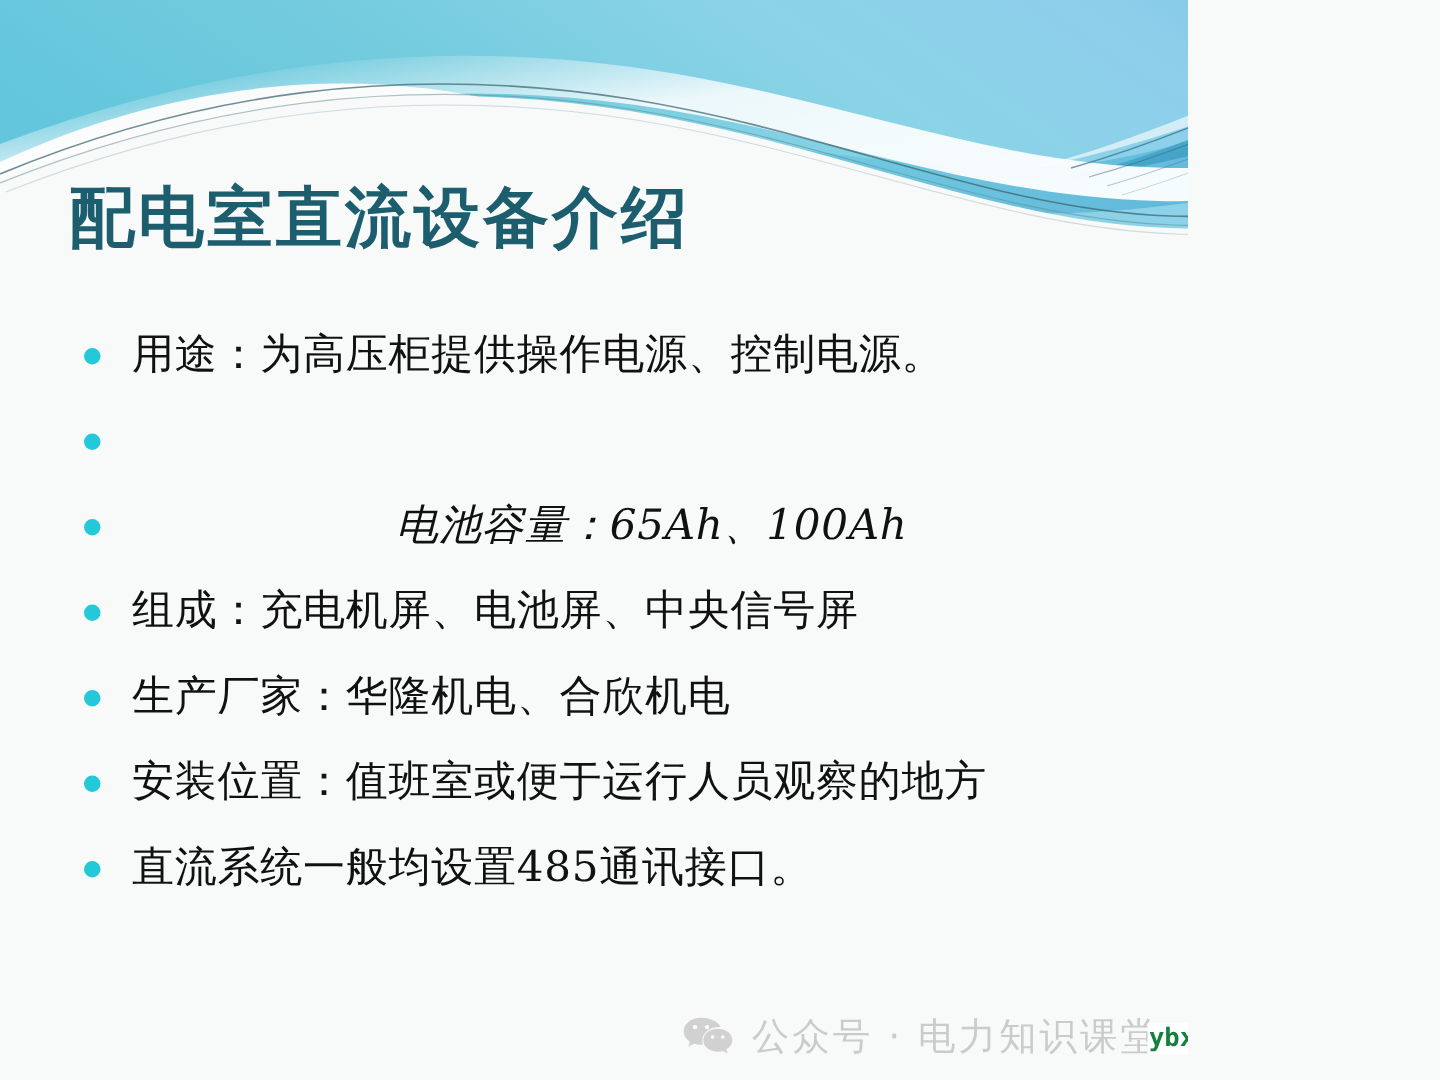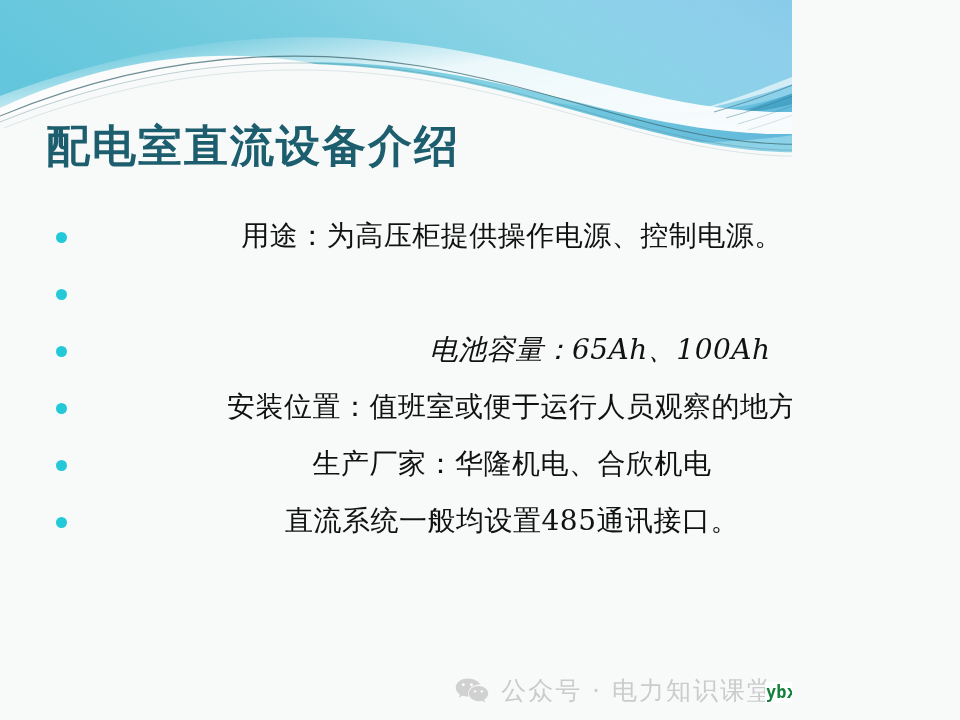--- a/index.html
+++ b/index.html
@@ -59,21 +59,20 @@
 
   
   #bullet-list {
     position: absolute;
     left: 56px;
     top: 214px;
     width: 880px;
     margin: 0;
     padding: 0;
     list-style: none;
-    text-align: center;
   }
   .bullet-row {
     display: flex;
     align-items: flex-start;
     height: 57px;
   }
   .bullet-dot {
     flex: 0 0 auto;
     width: 11px;
     height: 11px;
@@ -225,29 +224,33 @@
 
     <li class="bullet-row">
       <span class="bullet-dot"></span>
     </li>
 
     <li class="bullet-row indented">
       <span class="bullet-dot"></span>
       <span class="bullet-text">电池容量：65Ah、100Ah</span>
     </li>
 
+    <li class="bullet-row">
+      <span class="bullet-dot"></span>
+      <span class="bullet-text">组成：充电机屏、电池屏、中央信号屏</span>
+    </li>
+
+    <li class="bullet-row">
+      <span class="bullet-dot"></span>
+      <span class="bullet-text">生产厂家：华隆机电、合欣机电</span>
+    </li>
 
     <li class="bullet-row">
       <span class="bullet-dot"></span>
       <span class="bullet-text">安装位置：值班室或便于运行人员观察的地方</span>
-    </li>
-
-    <li class="bullet-row">
-      <span class="bullet-dot"></span>
-      <span class="bullet-text">生产厂家：华隆机电、合欣机电</span>
     </li>
 
     <li class="bullet-row">
       <span class="bullet-dot"></span>
       <span class="bullet-text">直流系统一般均设置485通讯接口。</span>
     </li>
 
   </ul>
 
   <div id="watermark">

